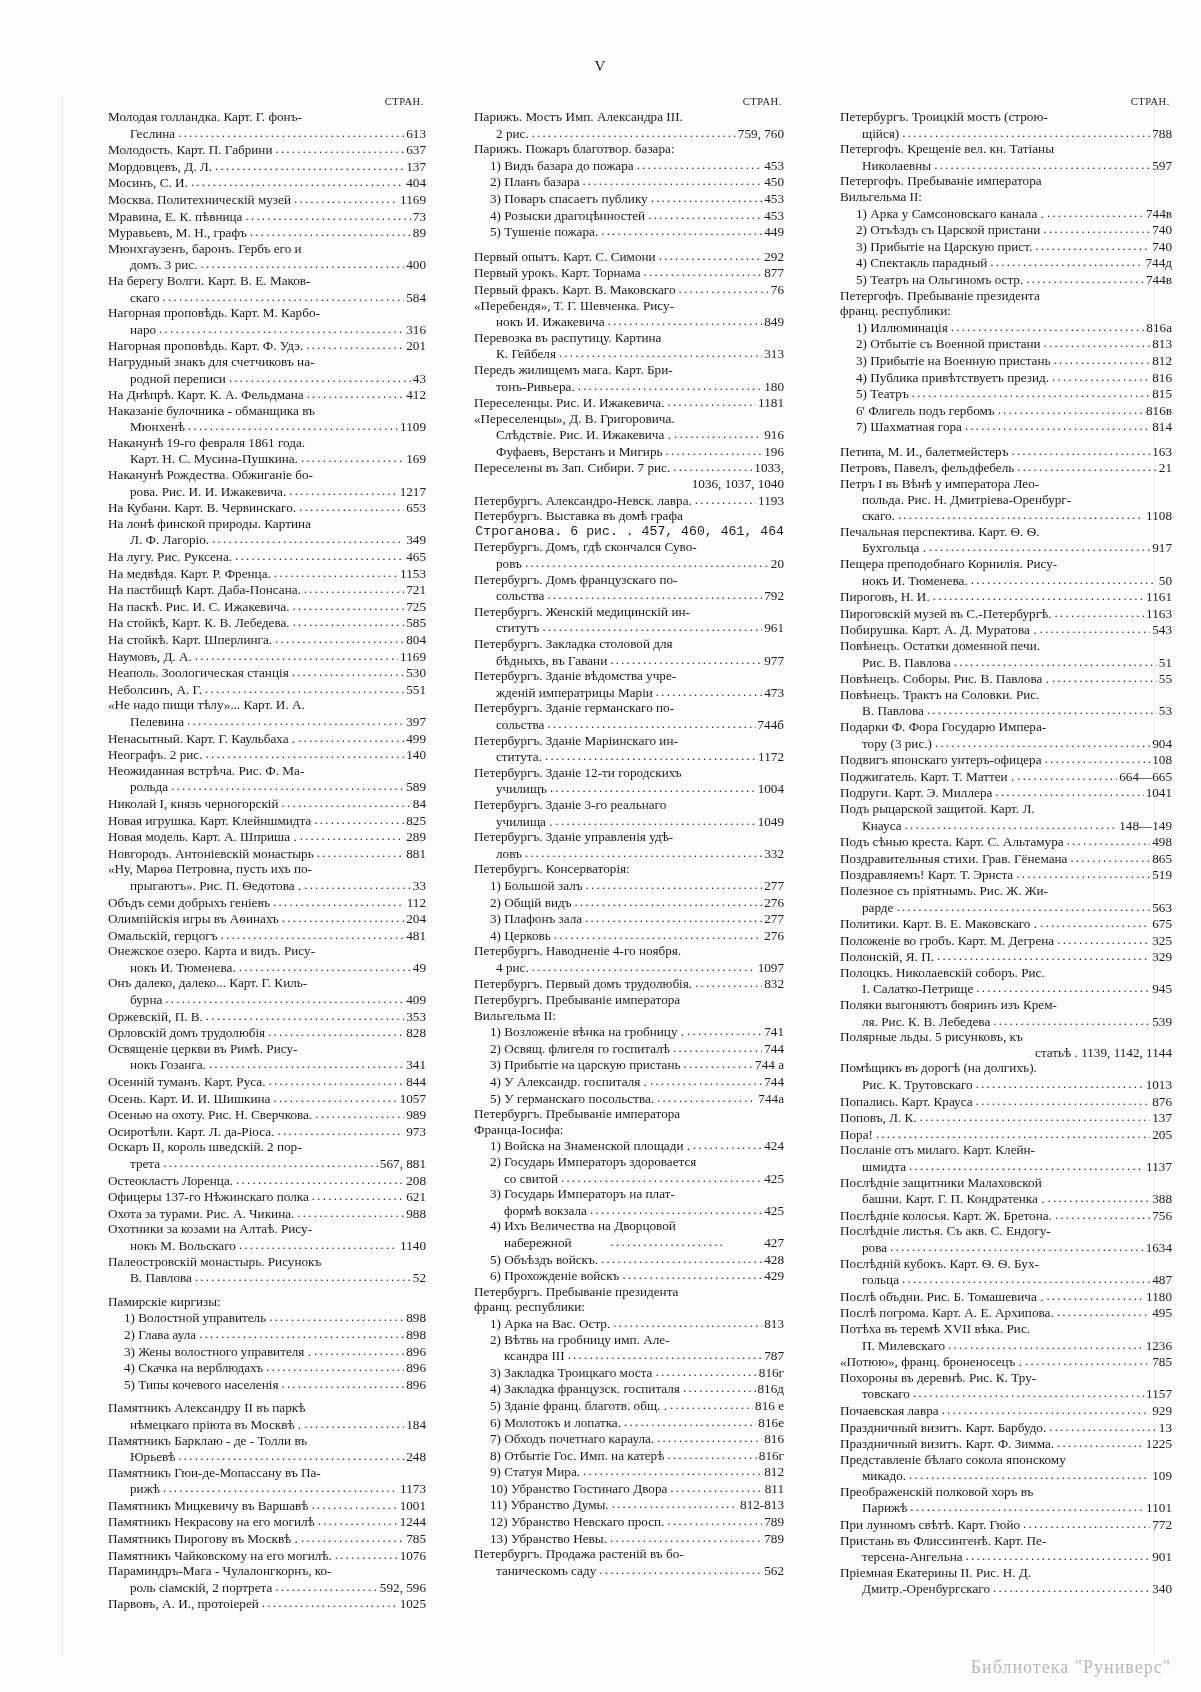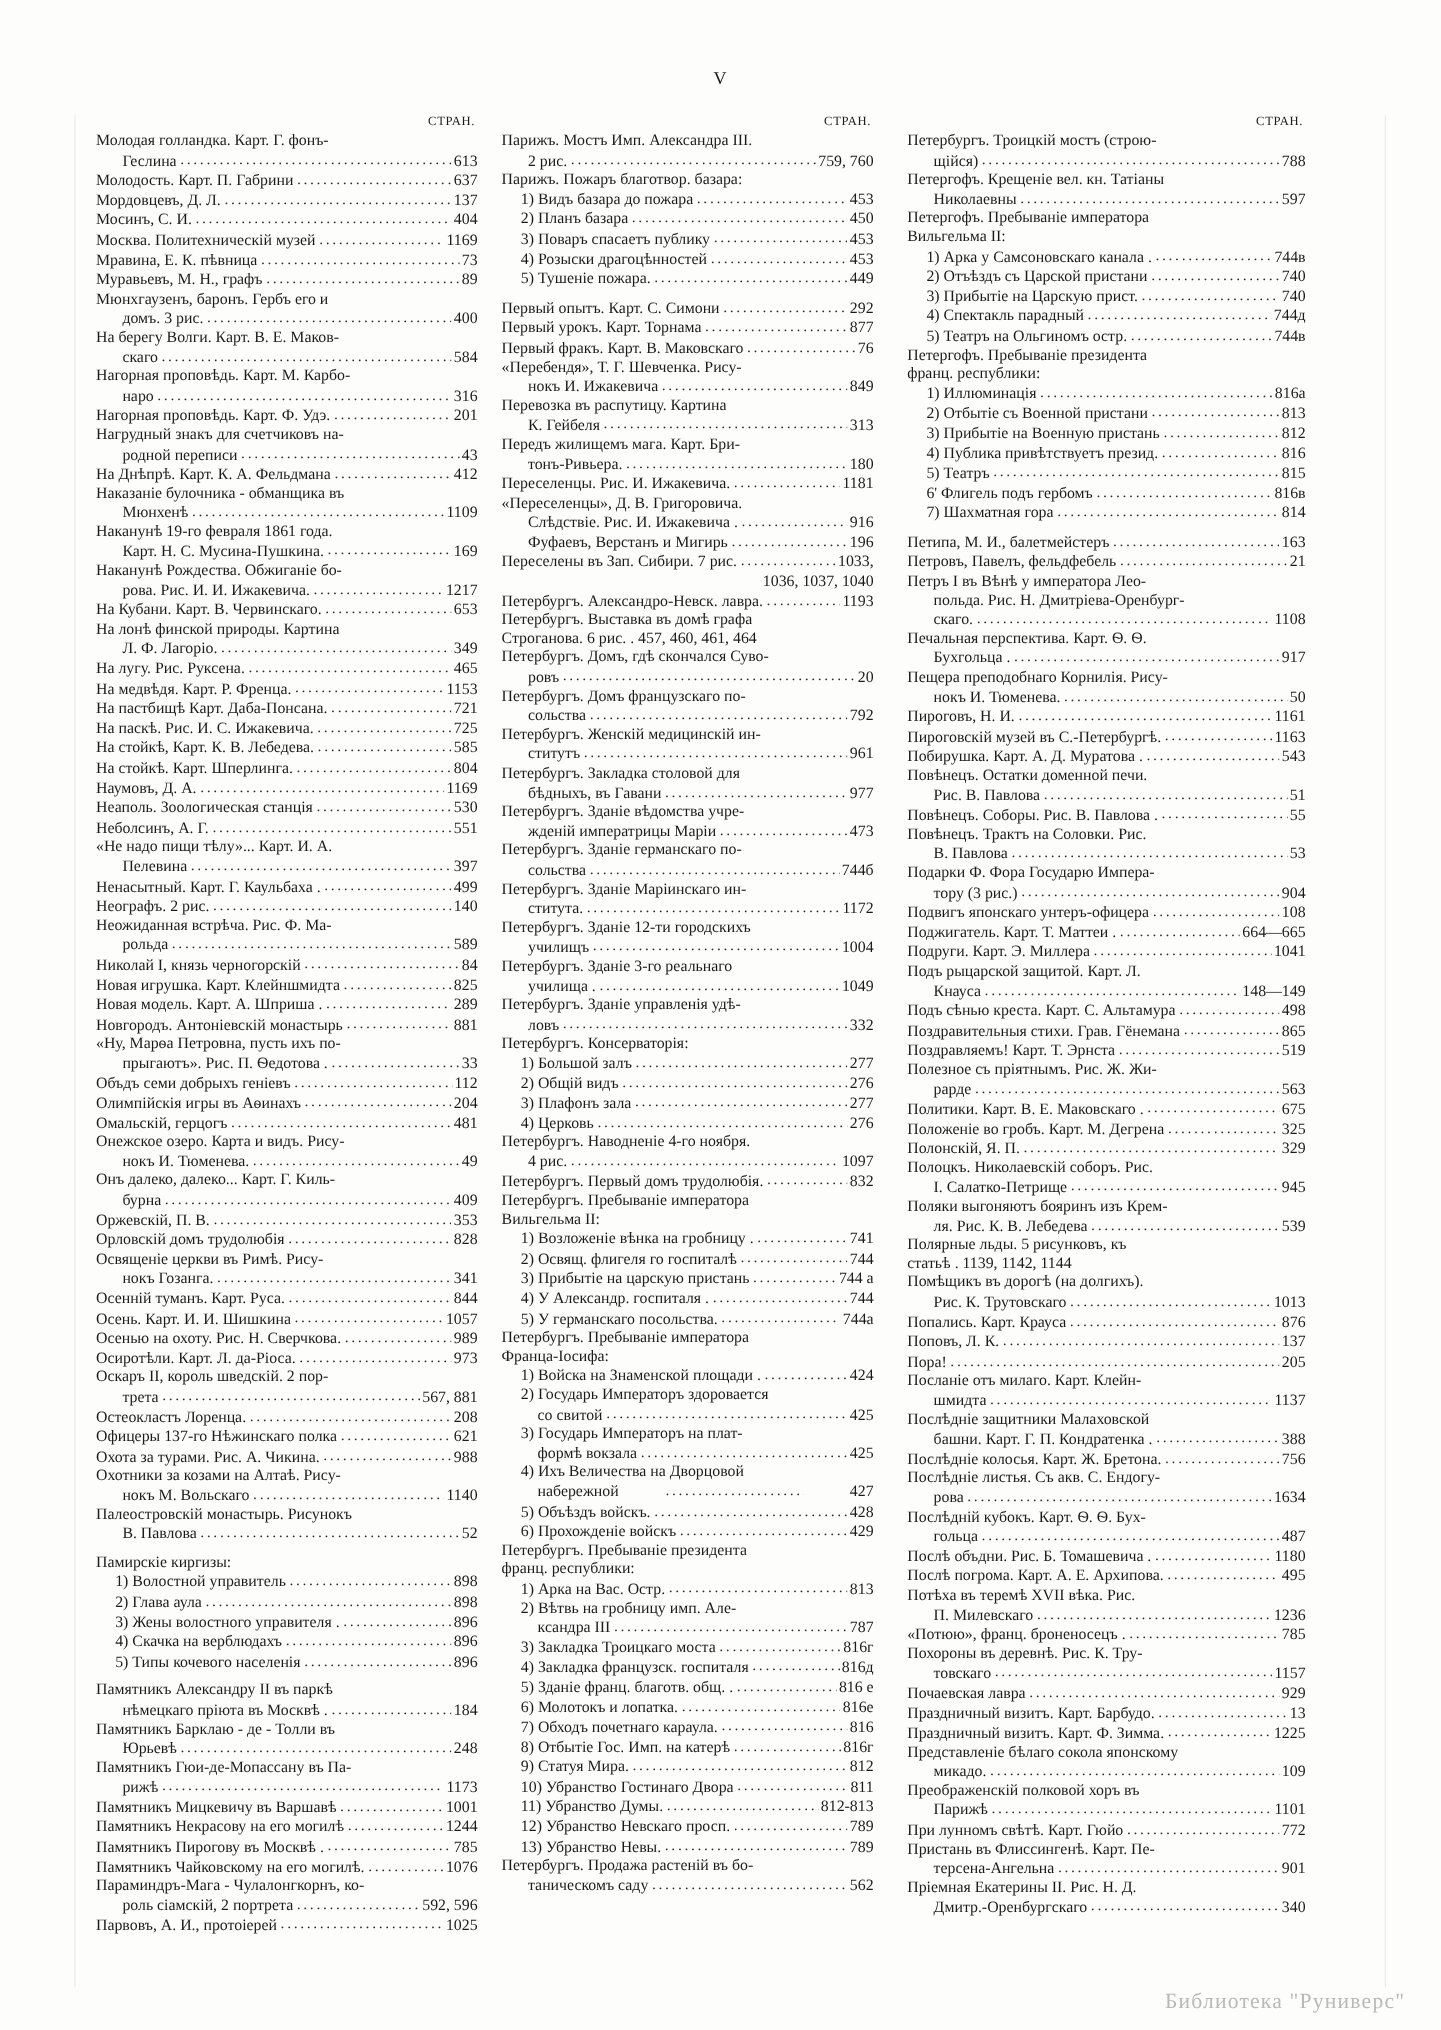--- a/index.html
+++ b/index.html
@@ -36,20 +36,21 @@
     top: 96px;
     left: 74px;
     width: 1055px;
     display: flex;
     gap: 0;
   }
   .col {
     width: 330px;
     padding: 0 6px;
     box-sizing: border-box;
+    margin-left: 28px;
   }
   .col.c1 { width: 330px; }
   .col.c2 { width: 330px; padding-left: 14px; }
   .col.c3 { width: 360px; padding-left: 22px; }
 
   .col-head {
     font-size: 10.5px;
     letter-spacing: 0.6px;
     text-align: right;
     padding-right: 2px;
@@ -581,21 +582,21 @@
           <span class="dots">..........................................................</span>
           <span class="pg">1033,</span>
         </div>
         <div class="group-title" style="text-align: right;">1036, 1037, 1040</div>
         <div class="entry">
           <span class="txt">Петербургъ. Александро-Невск. лавра.</span>
           <span class="dots">..........................................................</span>
           <span class="pg">1193</span>
         </div>
         <div class="group-title">Петербургъ. Выставка въ домѣ графа</div>
-        <div class="group-title" style="text-align: left;">Строганова. 6 рис. .  457, 460, 461, 464</div>
+        <div class="group-title" style="text-align: right; font-family: Liberation Mono, monospace;">Строганова. 6 рис. .  457, 460, 461, 464</div>
         <div class="group-title">Петербургъ. Домъ, гдѣ скончался Суво-</div>
         <div class="entry cont">
           <span class="txt">ровъ</span>
           <span class="dots">..........................................................</span>
           <span class="pg">20</span>
         </div>
         <div class="group-title">Петербургъ. Домъ французскаго по-</div>
         <div class="entry cont">
           <span class="txt">сольства</span>
           <span class="dots">..........................................................</span>
@@ -1027,21 +1028,21 @@
           <span class="dots">..........................................................</span>
           <span class="pg">945</span>
         </div>
         <div class="group-title">Поляки выгоняютъ бояринъ изъ Крем-</div>
         <div class="entry cont">
           <span class="txt">ля. Рис. К. В. Лебедева</span>
           <span class="dots">..........................................................</span>
           <span class="pg">539</span>
         </div>
         <div class="group-title">Полярные льды. 5 рисунковъ, къ</div>
-        <div class="group-title" style="">статьѣ .   1139, 1142, 1144</div>
+        <div class="group-title" style="text-align: right;">статьѣ .   1139, 1142, 1144</div>
         <div class="group-title">Помѣщикъ въ дорогѣ (на долгихъ).</div>
         <div class="entry cont">
           <span class="txt">Рис. К. Трутовскаго</span>
           <span class="dots">..........................................................</span>
           <span class="pg">1013</span>
         </div>
         <div class="entry">
           <span class="txt">Попались. Карт. Крауса</span>
           <span class="dots">..........................................................</span>
           <span class="pg">876</span>

